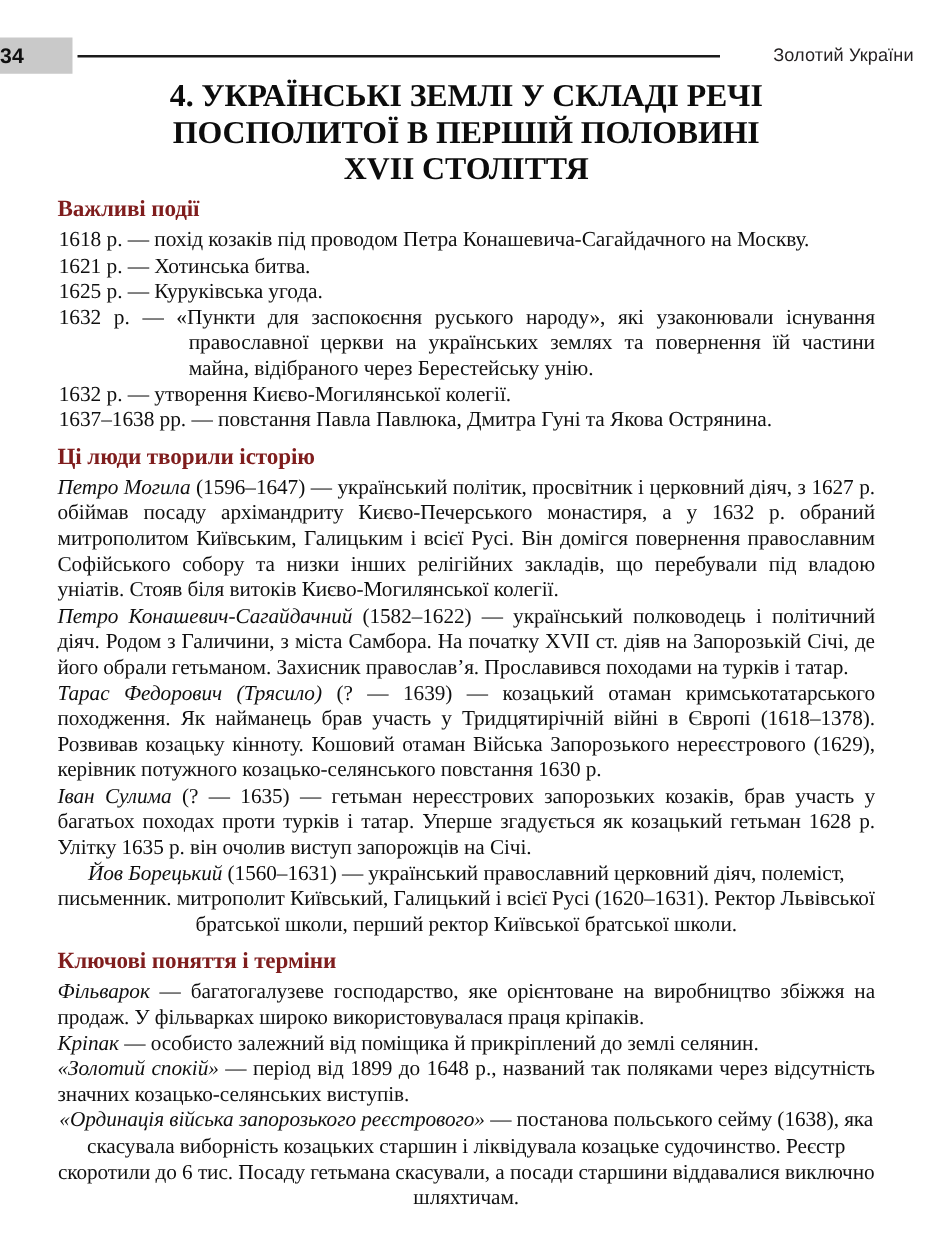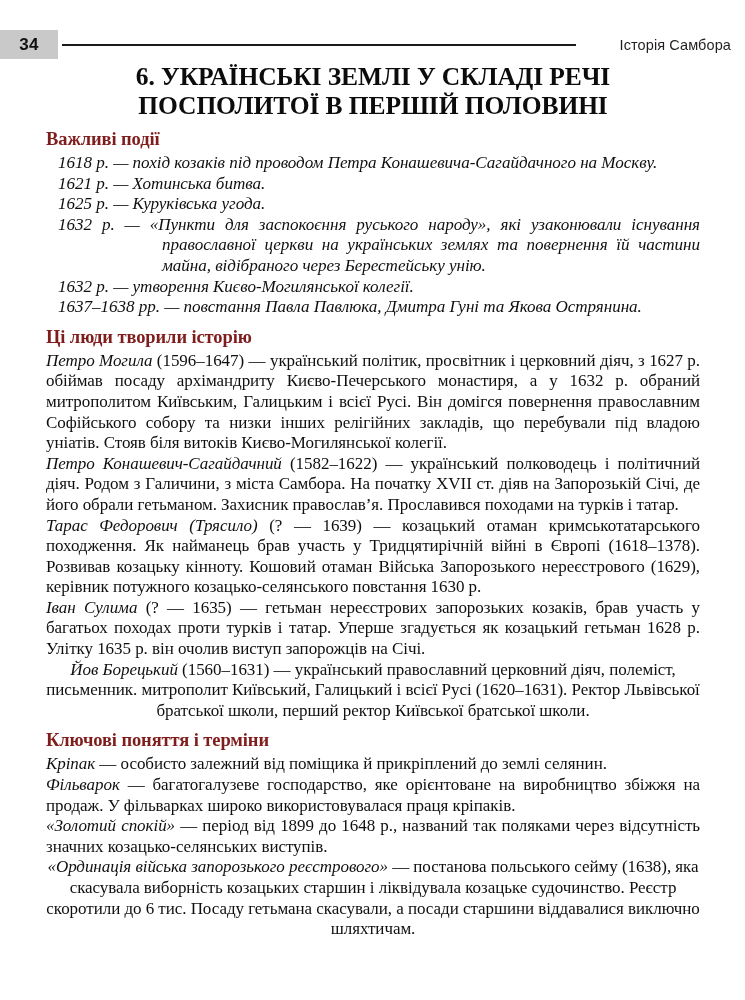--- a/index.html
+++ b/index.html
@@ -24,21 +24,21 @@
   }
   .page-num-box {
     position: absolute;
     left: 0;
     top: 0;
     width: 58px;
     height: 29px;
     background: #c9c9c9;
     display: flex;
     align-items: center;
-    justify-content: center;
+    justify-content: flex-start;
   }
   .page-num-box span {
     font-family: "Liberation Sans", "DejaVu Sans", sans-serif;
     font-weight: 700;
     font-size: 17px;
     color: #101010;
     letter-spacing: 0.2px;
   }
   .head-rule {
     position: absolute;
@@ -86,21 +86,21 @@
     font-family: "Liberation Serif", "DejaVu Serif", serif;
     font-weight: 700;
     font-size: 18.5px;
     line-height: 21px;
     margin: 9px 0 3px 0;
     color: #7f1d1d;
     letter-spacing: -0.1px;
   }
 
   
-  .events { margin: 0 0 2px 12px; font-style: italic; }
+  .events { margin: 0 0 2px 1px; }
   .event {
     font-size: 17.1px;
     line-height: 20.6px;
     text-align: justify;
     text-justify: inter-word;
     padding-left: 104px;
     text-indent: -104px;
     margin: 0;
     letter-spacing: -0.05px;
   }
@@ -126,28 +126,29 @@
   .terms .para { margin-bottom: 0; }
 </style>
 </head>
 <body>
 
 <div class="running-head">
   <div class="page-num-box">
     <span>34</span>
   </div>
   <div class="head-rule"></div>
-  <div class="head-title">Історія Самбора</div>
+  <div class="head-title">Золотий України</div>
 </div>
 
 <div class="content">
 
   <h1 class="chapter-title">
-    <span class="tline">6. УКРАЇНСЬКІ ЗЕМЛІ У СКЛАДІ РЕЧІ</span>
+    <span class="tline">4. УКРАЇНСЬКІ ЗЕМЛІ У СКЛАДІ РЕЧІ</span>
     <span class="tline">ПОСПОЛИТОЇ В ПЕРШІЙ ПОЛОВИНІ</span>
+    <span class="tline">XVII СТОЛІТТЯ</span>
   </h1>
 
   <h2 class="section-heading">Важливі події</h2>
   <div class="events">
     <p class="event"><span class="date">1618 р.</span> <span class="dash">—</span> <span>похід козаків під проводом Петра Конашевича-Сагайдачного на Москву.</span></p>
     <p class="event"><span class="date">1621 р.</span> <span class="dash">—</span> <span>Хотинська битва.</span></p>
     <p class="event"><span class="date">1625 р.</span> <span class="dash">—</span> <span>Куруківська угода.</span></p>
     <p class="event"><span class="date">1632 р.</span> <span class="dash">—</span> <span>«Пункти для заспокоєння руського народу», які узаконювали існування православної церкви на українських землях та повернення їй частини майна, відібраного через Берестейську унію.</span></p>
     <p class="event"><span class="date">1632 р.</span> <span class="dash">—</span> <span>утворення Києво-Могилянської колегії.</span></p>
     <p class="event"><span class="date">1637–1638 рр.</span> <span class="dash">—</span> <span>повстання Павла Павлюка, Дмитра Гуні та Якова Острянина.</span></p>
@@ -157,19 +158,19 @@
   <div class="people">
     <p class="para"><span class="person">Петро Могила</span><span> (1596–1647) — український політик, просвітник і церковний діяч, з 1627 р. обіймав посаду архімандриту Києво-Печерського монастиря, а у 1632 р. обраний митрополитом Київським, Галицьким і всієї Русі. Він домігся повернення православним Софійського собору та низки інших релігійних закладів, що перебували під владою уніатів. Стояв біля витоків Києво-Могилянської колегії.</span></p>
     <p class="para"><span class="person">Петро Конашевич-Сагайдачний</span><span> (1582–1622) — український полководець і політичний діяч. Родом з Галичини, з міста Самбора. На початку XVII ст. діяв на Запорозькій Січі, де його обрали гетьманом. Захисник православ’я. Прославився походами на турків і татар.</span></p>
     <p class="para"><span class="person">Тарас Федорович (Трясило)</span><span> (? — 1639) — козацький отаман кримськотатарського походження. Як найманець брав участь у Тридцятирічній війні в Європі (1618–1378). Розвивав козацьку кінноту. Кошовий отаман Війська Запорозького нереєстрового (1629), керівник потужного козацько-селянського повстання 1630 р.</span></p>
     <p class="para"><span class="person">Іван Сулима</span><span> (? — 1635) — гетьман нереєстрових запорозьких козаків, брав участь у багатьох походах проти турків і татар. Уперше згадується як козацький гетьман 1628 р. Улітку 1635 р. він очолив виступ запорожців на Січі.</span></p>
     <p class="para"><span class="person">Йов Борецький</span><span> (1560–1631) — український православний церковний діяч, полеміст, письменник. митрополит Київський, Галицький і всієї Русі (1620–1631). Ректор Львівської братської школи, перший ректор Київської братської школи.</span></p>
   </div>
 
   <h2 class="section-heading">Ключові поняття і терміни</h2>
   <div class="terms">
+    <p class="para"><span class="term">Фільварок</span><span> — багатогалузеве господарство, яке орієнтоване на виробництво збіжжя на продаж. У фільварках широко використовувалася праця кріпаків.</span></p>
     <p class="para"><span class="term">Кріпак</span><span> — особисто залежний від поміщика й прикріплений до землі селянин.</span></p>
-    <p class="para"><span class="term">Фільварок</span><span> — багатогалузеве господарство, яке орієнтоване на виробництво збіжжя на продаж. У фільварках широко використовувалася праця кріпаків.</span></p>
     <p class="para"><span class="term">«Золотий спокій»</span><span> — період від 1899 до 1648 р., названий так поляками через відсутність значних козацько-селянських виступів.</span></p>
     <p class="para"><span class="term">«Ординація війська запорозького реєстрового»</span><span> — постанова польського сейму (1638), яка скасувала виборність козацьких старшин і ліквідувала козацьке судочинство. Реєстр скоротили до 6 тис. Посаду гетьмана скасували, а посади старшини віддавалися виключно шляхтичам.</span></p>
   </div>
 
 </div>
 
 </body></html>

